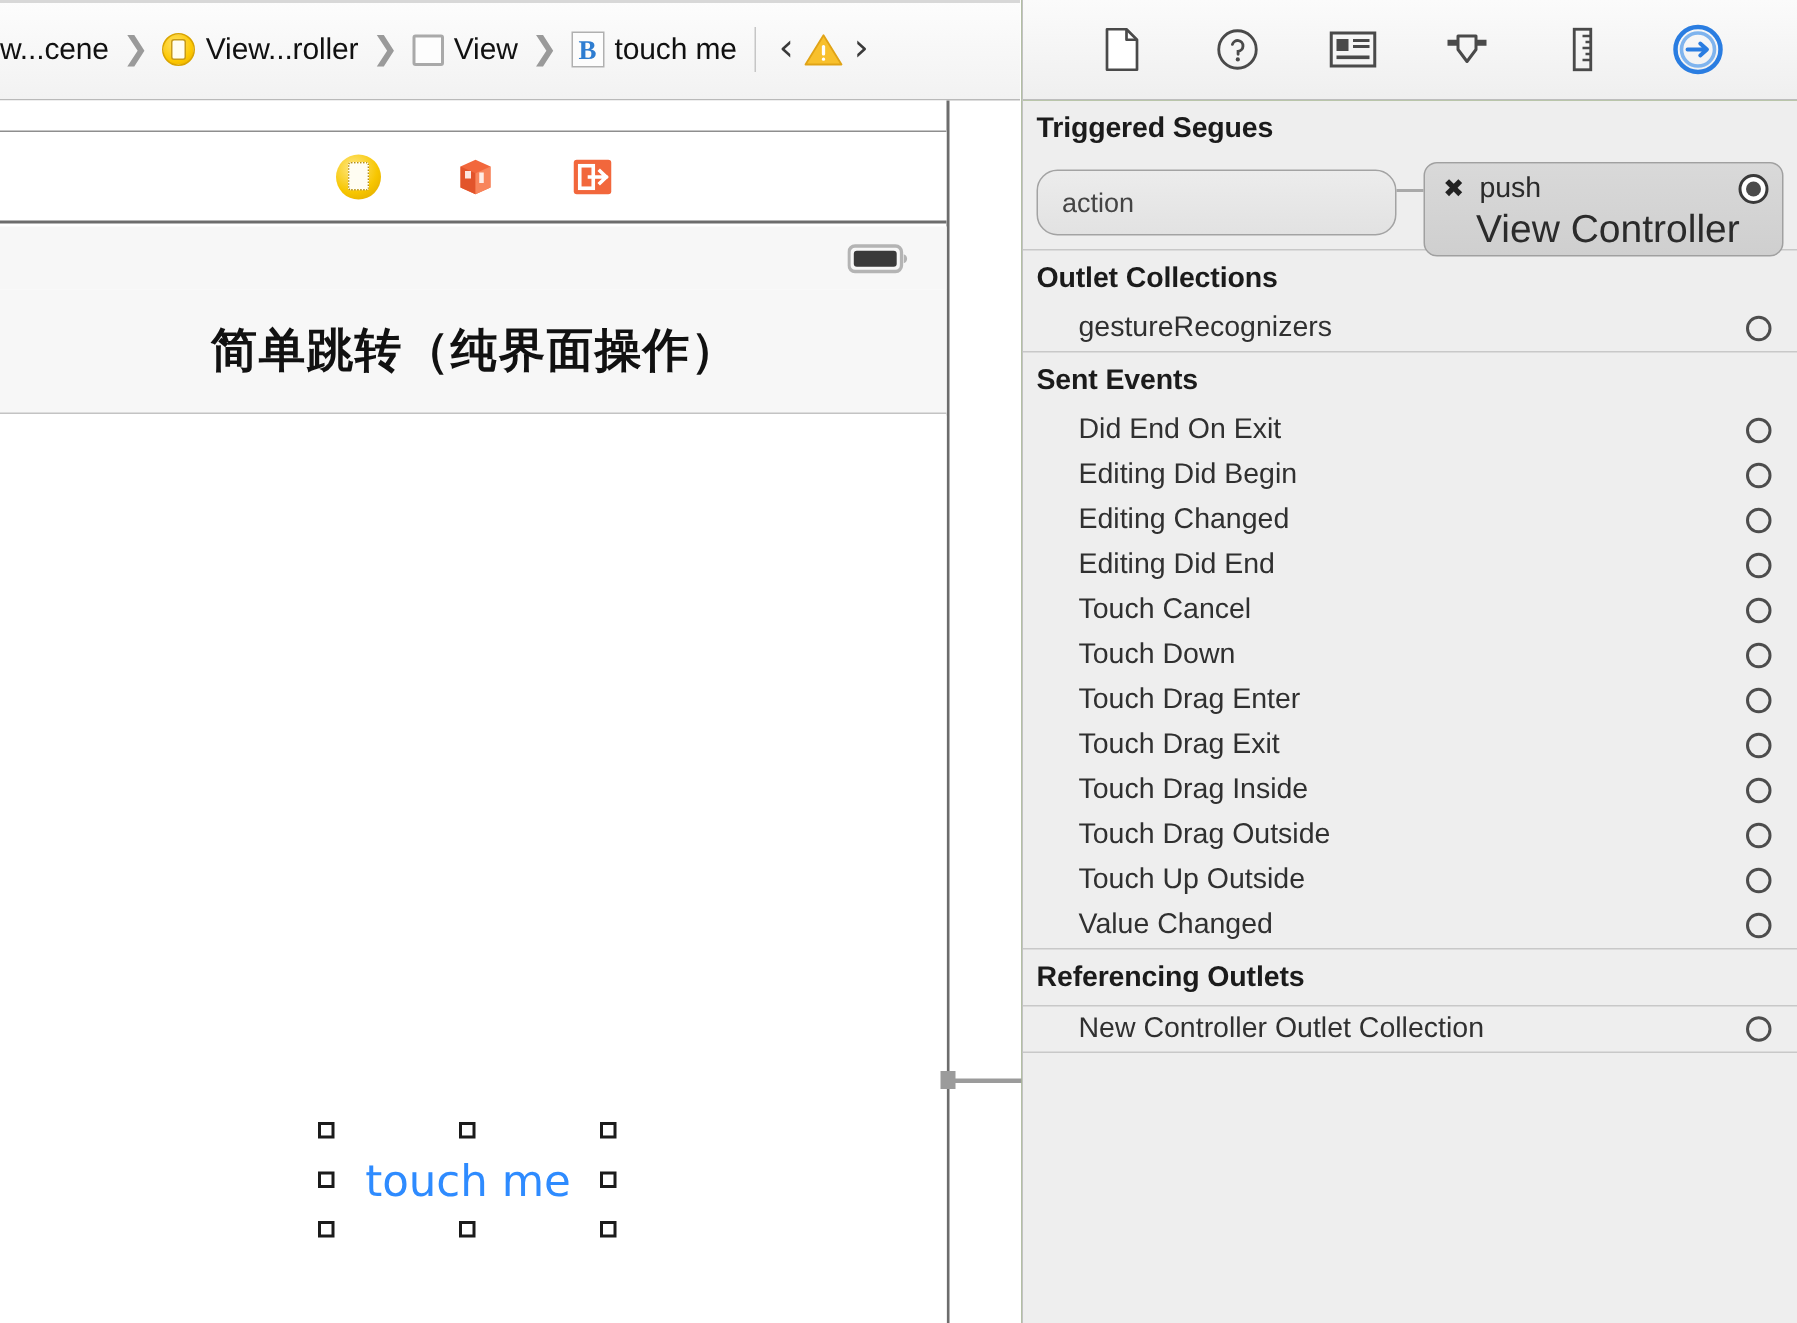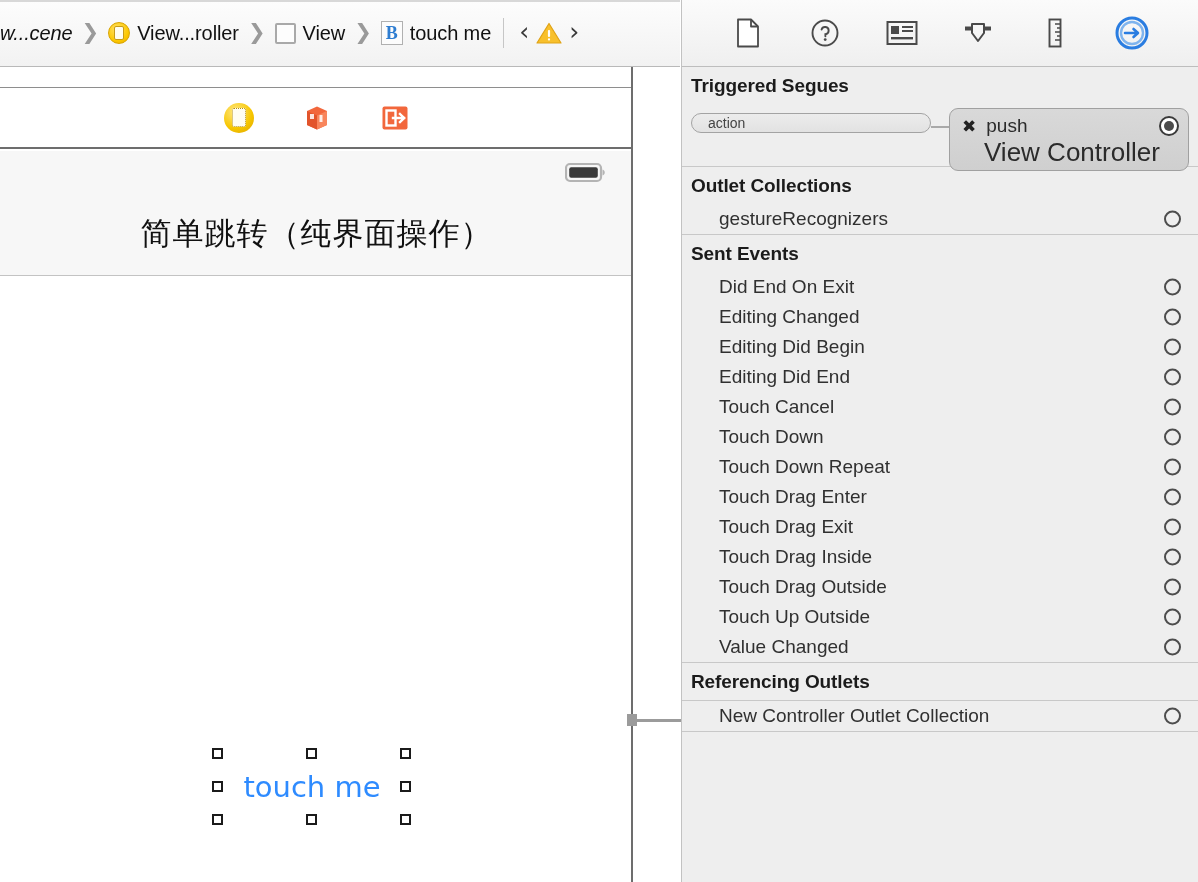--- a/index.html
+++ b/index.html
@@ -100,20 +100,21 @@
     border: 1px dotted #b58f13;
   }
   
   .dk-fr svg, .dk-exit svg { display: block; }
 
   
   .device {
     position: absolute; left: 0; top: 84px;
     width: 633px; height: 731px;
     background: #ffffff;
+    font-weight: bold;
   }
   .status-bar {
     position: absolute; left: 0; top: 0; width: 633px; height: 42px;
     background: #f7f7f7;
   }
   .battery {
     position: absolute; right: 26px; top: 11px;
     width: 42px; height: 21px;
   }
   .nav-title-area {
@@ -200,26 +201,26 @@
     border: 2px solid #4d4d4d; background: transparent;
   }
 
   
   .segue-row {
     display: flex; align-items: flex-start;
     padding: 4px 0 8px 9px; position: relative;
     height: 62px;
   }
   .segue-pill {
-    width: 240px; height: 20px;
+    width: 240px; height: 44px;
     border: 1px solid #a3a3a3; border-radius: 14px;
     background: linear-gradient(to bottom, #ececec, #e2e2e2);
     display: flex; align-items: center;
     padding-left: 16px;
-    font-size: 14px; color: #444;
+    font-size: 18px; color: #444;
     margin-top: 5px;
     flex: none;
   }
   .segue-link {
     width: 18px; height: 2px; background: #a9a9a9; margin-top: 18px; flex: none;
   }
   .segue-box {
     width: 240px; min-height: 56px;
     border: 1px solid #a0a0a0; border-radius: 9px;
     background: linear-gradient(to bottom, #d9d9d9, #cfcfcf);
@@ -248,21 +249,21 @@
     width: 10px; height: 10px; border-radius: 50%; background: #4b4b4b;
     display: block;
   }
 </style>
 </head>
 <body>
 
 <div id="app">
 
   <div class="jumpbar">
-    <div class="crumb" style="padding-left:0;font-style:italic;">
+    <div class="crumb" style="padding-left:0;">
       <span class="crumb-label">w...cene</span>
     </div>
     <span class="crumb-sep">❯</span>
 
     <div class="crumb">
       <span class="ic-vc">
           <i></i>
         </span>
       <span class="crumb-label">View...roller</span>
     </div>
@@ -420,41 +421,37 @@
         <span class="dot-hollow"></span>
       </div>
       <div class="sect-divider"></div>
 
       <div class="sect-head">Sent Events</div>
       <div class="row">
           <span class="row-label">Did End On Exit</span>
           <span class="dot-hollow"></span>
         </div>
       <div class="row">
+          <span class="row-label">Editing Did Begin</span>
+          <span class="dot-hollow"></span>
+        </div>
+      <div class="row">
           <span class="row-label">Editing Changed</span>
           <span class="dot-hollow"></span>
         </div>
       <div class="row">
-          <span class="row-label">Editing Did Begin</span>
-          <span class="dot-hollow"></span>
-        </div>
-      <div class="row">
           <span class="row-label">Editing Did End</span>
           <span class="dot-hollow"></span>
         </div>
       <div class="row">
           <span class="row-label">Touch Cancel</span>
           <span class="dot-hollow"></span>
         </div>
       <div class="row">
           <span class="row-label">Touch Down</span>
-          <span class="dot-hollow"></span>
-        </div>
-      <div class="row">
-          <span class="row-label">Touch Down Repeat</span>
           <span class="dot-hollow"></span>
         </div>
       <div class="row">
           <span class="row-label">Touch Drag Enter</span>
           <span class="dot-hollow"></span>
         </div>
       <div class="row">
           <span class="row-label">Touch Drag Exit</span>
           <span class="dot-hollow"></span>
         </div>

